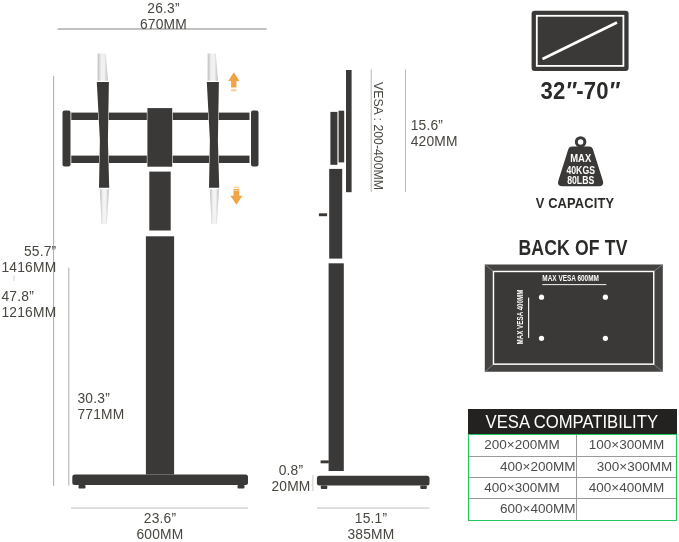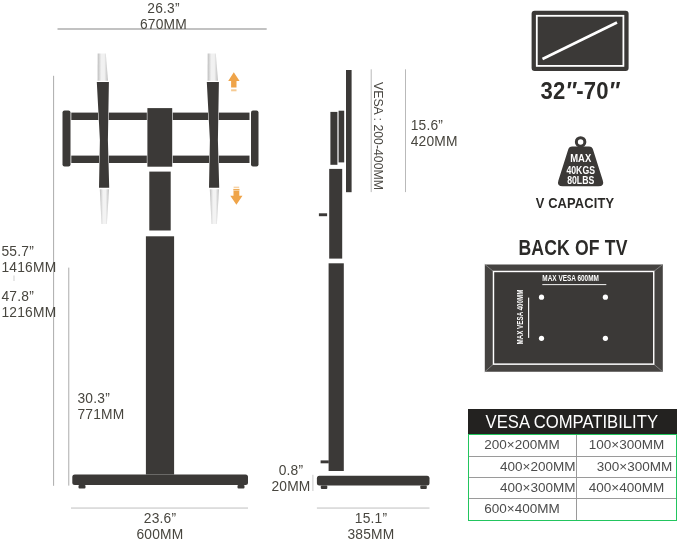--- a/index.html
+++ b/index.html
@@ -140,21 +140,21 @@
 
   <text transform="translate(374,82) rotate(90)" font-size="12.8" fill="#4a4843" font-family="Liberation Sans" textLength="108" lengthAdjust="spacingAndGlyphs">VESA : 200-400MM</text>
 
   <text x="570.6" y="281.4" text-anchor="middle" font-size="8.6" font-weight="bold" fill="#ffffff" font-family="Liberation Sans" textLength="56.5" lengthAdjust="spacingAndGlyphs">MAX VESA 600MM</text>
 
   <text transform="translate(523.4,344.5) rotate(-90)" font-size="8.6" font-weight="bold" fill="#ffffff" font-family="Liberation Sans" textLength="55" lengthAdjust="spacingAndGlyphs">MAX VESA 400MM</text>
 </svg>
 
 <div class="t c" style="left:103.5px;top:1px;width:120px;">26.3”<br>670MM</div>
 
-<div class="t" style="left:1.5px;top:244px;">55.7”<br>1416MM</div>
+<div class="t" style="left:1.5px;top:244px;text-align:right;">55.7”<br>1416MM</div>
 
 <div class="t" style="left:1.5px;top:288.5px;">47.8”<br>1216MM</div>
 
 <div class="t" style="left:77.5px;top:390.5px;">30.3”<br>771MM</div>
 
 <div class="t c" style="left:100px;top:510.5px;width:120px;">23.6”<br>600MM</div>
 
 <div class="t" style="left:410.7px;top:117.5px;">15.6”<br>420MM</div>
 
 <div class="t c" style="left:261px;top:463px;width:60px;">0.8”<br>20MM</div>
@@ -182,21 +182,21 @@
     <div style="position:absolute;left:107.4px;top:0;width:1px;height:100%;background:#9a9a9a;"></div>
 
     <div style="position:absolute;left:0;top:0;width:107px;text-align:center;line-height:20.4px;">200×200MM</div>
 
     <div style="position:absolute;left:108px;top:0;width:100px;text-align:center;line-height:20.4px;">100×300MM</div>
 
     <div style="position:absolute;left:0;top:21.4px;width:107px;text-align:right;line-height:20.4px;">400×200MM</div>
 
     <div style="position:absolute;left:108px;top:21.4px;width:100px;text-align:center;line-height:20.4px;padding-left:8px;">300×300MM</div>
 
-    <div style="position:absolute;left:0;top:42.7px;width:107px;text-align:right;line-height:20.4px;">400×300MM</div>
+    <div style="position:absolute;left:0;top:42.7px;width:107px;text-align:center;line-height:20.4px;">400×300MM</div>
 
     <div style="position:absolute;left:108px;top:42.7px;width:100px;text-align:center;line-height:20.4px;">400×400MM</div>
 
-    <div style="position:absolute;left:0;top:64.2px;width:107px;text-align:center;line-height:20.4px;">600×400MM</div>
+    <div style="position:absolute;left:0;top:64.2px;width:107px;text-align:right;line-height:20.4px;">600×400MM</div>
   </div>
 </div>
 
 </div>
 
 </body></html>

